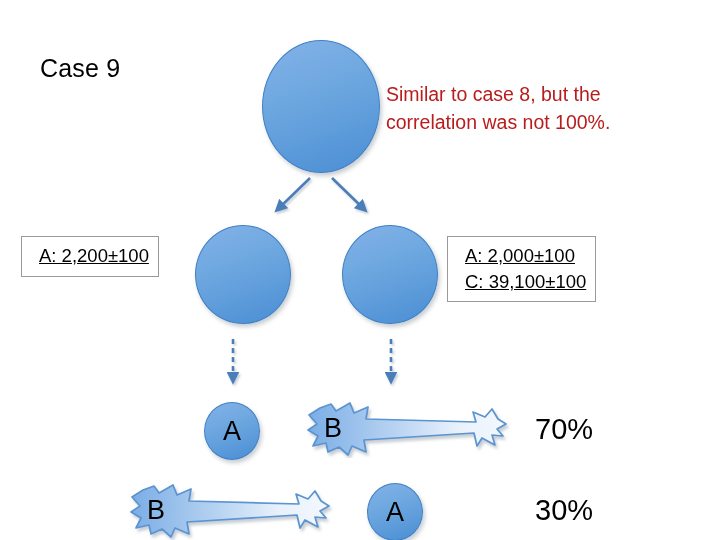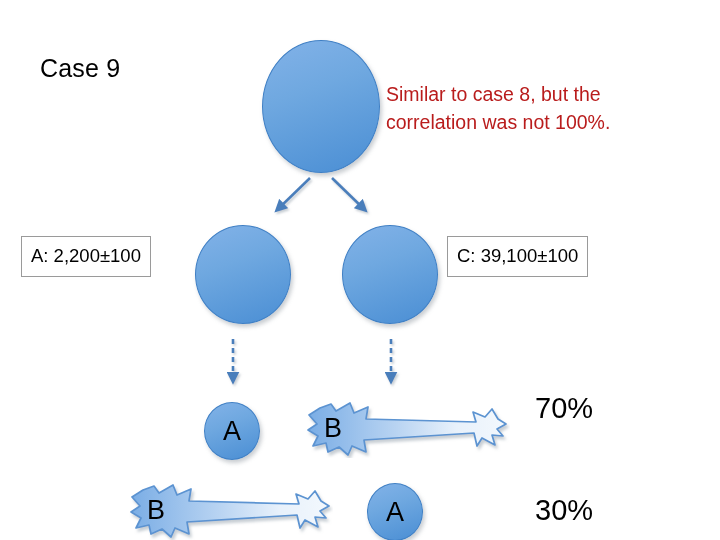--- a/index.html
+++ b/index.html
@@ -65,25 +65,26 @@
   #circle-right  { left: 342px; top: 197px; width: 96px;  height: 99px;  }
   #circle-a-top  { left: 204px; top: 374px; width: 56px;  height: 58px;  }
   #circle-a-bot  { left: 367px; top: 455px; width: 56px;  height: 58px;  }
 
   
   .data-box {
     position: absolute;
     border: 1px solid #9a9a9a;
     background: #ffffff;
     box-sizing: border-box;
-    padding: 6px 9px 7px 9px;
+    padding: 6px 9px 7px 17px;
     font-size: 18.5px;
     line-height: 1.38;
     color: #000000;
     white-space: nowrap;
+    text-decoration: underline;
   }
   #box-left  { left: 21px;  top: 208px; }
   #box-right { left: 447px; top: 208px; }
 
   
   .arrow-layer {
     position: absolute;
     left: 0; top: 0;
     width: 720px;
     height: 540px;
@@ -106,21 +107,21 @@
     color: #000000;
   }
 
   
   .pct {
     position: absolute;
     font-size: 29px;
     color: #000000;
     white-space: nowrap;
   }
-  #pct-top { left: 535px; top: 364px; }
+  #pct-top { left: 535px; top: 385px; }
   #pct-bot { left: 535px; top: 466px; }
 </style>
 </head>
 <body>
 
 <div id="slide">
 
   <div class="case-title">Case 9</div>
 
   <div class="desc">Similar to case 8, but the correlation was not 100%.</div>
@@ -145,20 +146,21 @@
   </svg>
 
   <div class="circle" id="circle-left"></div>
   <div class="circle" id="circle-right"></div>
 
   <div class="data-box" id="box-left">
     <div>A: 2,200±100</div>
   </div>
 
   <div class="data-box" id="box-right">
+    <div>A: 2,000±100</div>
     <div>C: 39,100±100</div>
   </div>
 
   <div class="circle" id="circle-a-top">
     <div class="glyph">A</div>
   </div>
 
   <div class="bone" id="bone-top">
     <svg width="204" height="58" viewBox="0 0 204 58" xmlns="http://www.w3.org/2000/svg">
       <defs>

